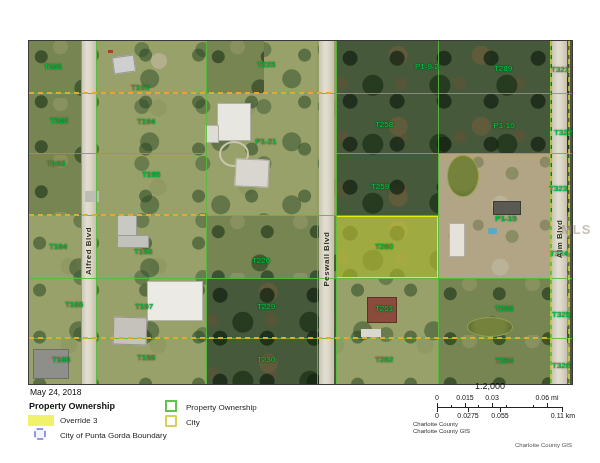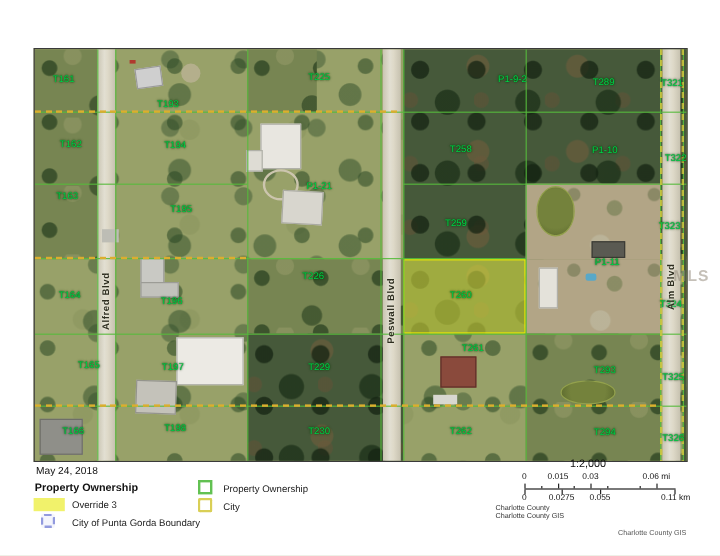--- a/index.html
+++ b/index.html
@@ -162,35 +162,35 @@
         <span class="parcel-label" style="left: 111px; top: 22px; margin-top: 24px;">T193</span>
         <span class="parcel-label" style="left: 237px; top: 23px;">T225</span>
         <span class="parcel-label" style="left: 354px; top: 25px; margin-left: 44px;">P1-9-2</span>
         <span class="parcel-label" style="left: 474px; top: 27px;">T289</span>
         <span class="parcel-label" style="left: 531px; top: 28px;">T321</span>
         <span class="parcel-label" style="left: 30px; top: 79px;">T162</span>
         <span class="parcel-label" style="left: 117px; top: 80px;">T194</span>
         <span class="parcel-label" style="left: 355px; top: 83px;">T258</span>
         <span class="parcel-label" style="left: 475px; top: 84px;">P1-10</span>
         <span class="parcel-label" style="left: 534px; top: 91px;">T322</span>
-        <span class="parcel-label" style="left: 237px; top: 114px; text-align: right;">P1-21</span>
+        <span class="parcel-label" style="left: 237px; top: 100px; text-align: right;">P1-21</span>
         <span class="parcel-label" style="left: 27px; top: 122px;">T163</span>
         <span class="parcel-label" style="left: 122px; top: 133px;">T195</span>
         <span class="parcel-label" style="left: 351px; top: 145px;">T259</span>
         <span class="parcel-label" style="left: 529px; top: 147px;">T323</span>
         <span class="parcel-label" style="left: 29px; top: 205px;">T164</span>
         <span class="parcel-label" style="left: 114px; top: 210px;">T196</span>
-        <span class="parcel-label" style="left: 232px; top: 189px;">T226</span>
+        <span class="parcel-label" style="left: 232px; top: 219px;">T226</span>
         <span class="parcel-label" style="left: 355px; top: 205px;">T260</span>
-        <span class="parcel-label" style="left: 477px; top: 177px;">P1-11</span>
+        <span class="parcel-label" style="left: 477px; top: 177px;">P1-15</span>
         <span class="parcel-label" style="left: 530px; top: 212px;">T324</span>
         <span class="parcel-label" style="left: 45px; top: 263px;">T165</span>
         <span class="parcel-label" style="left: 115px; top: 265px;">T197</span>
         <span class="parcel-label" style="left: 237px; top: 265px;">T229</span>
-        <span class="parcel-label" style="left: 355px; top: 249px; margin-left: 10px;">T261</span>
+        <span class="parcel-label" style="left: 355px; top: 267px;">T261</span>
         <span class="parcel-label" style="left: 475px; top: 267px; text-align: center;">T293</span>
         <span class="parcel-label" style="left: 532px; top: 273px;">T325</span>
         <span class="parcel-label" style="left: 32px; top: 318px;">T166</span>
         <span class="parcel-label" style="left: 117px; top: 316px;">T198</span>
         <span class="parcel-label" style="left: 237px; top: 318px;">T230</span>
         <span class="parcel-label" style="left: 355px; top: 318px;">T262</span>
         <span class="parcel-label" style="left: 475px; top: 319px;">T294</span>
         <span class="parcel-label" style="left: 532px; top: 324px;">T326</span>
       </div>
     <div id="road-label-layer">

